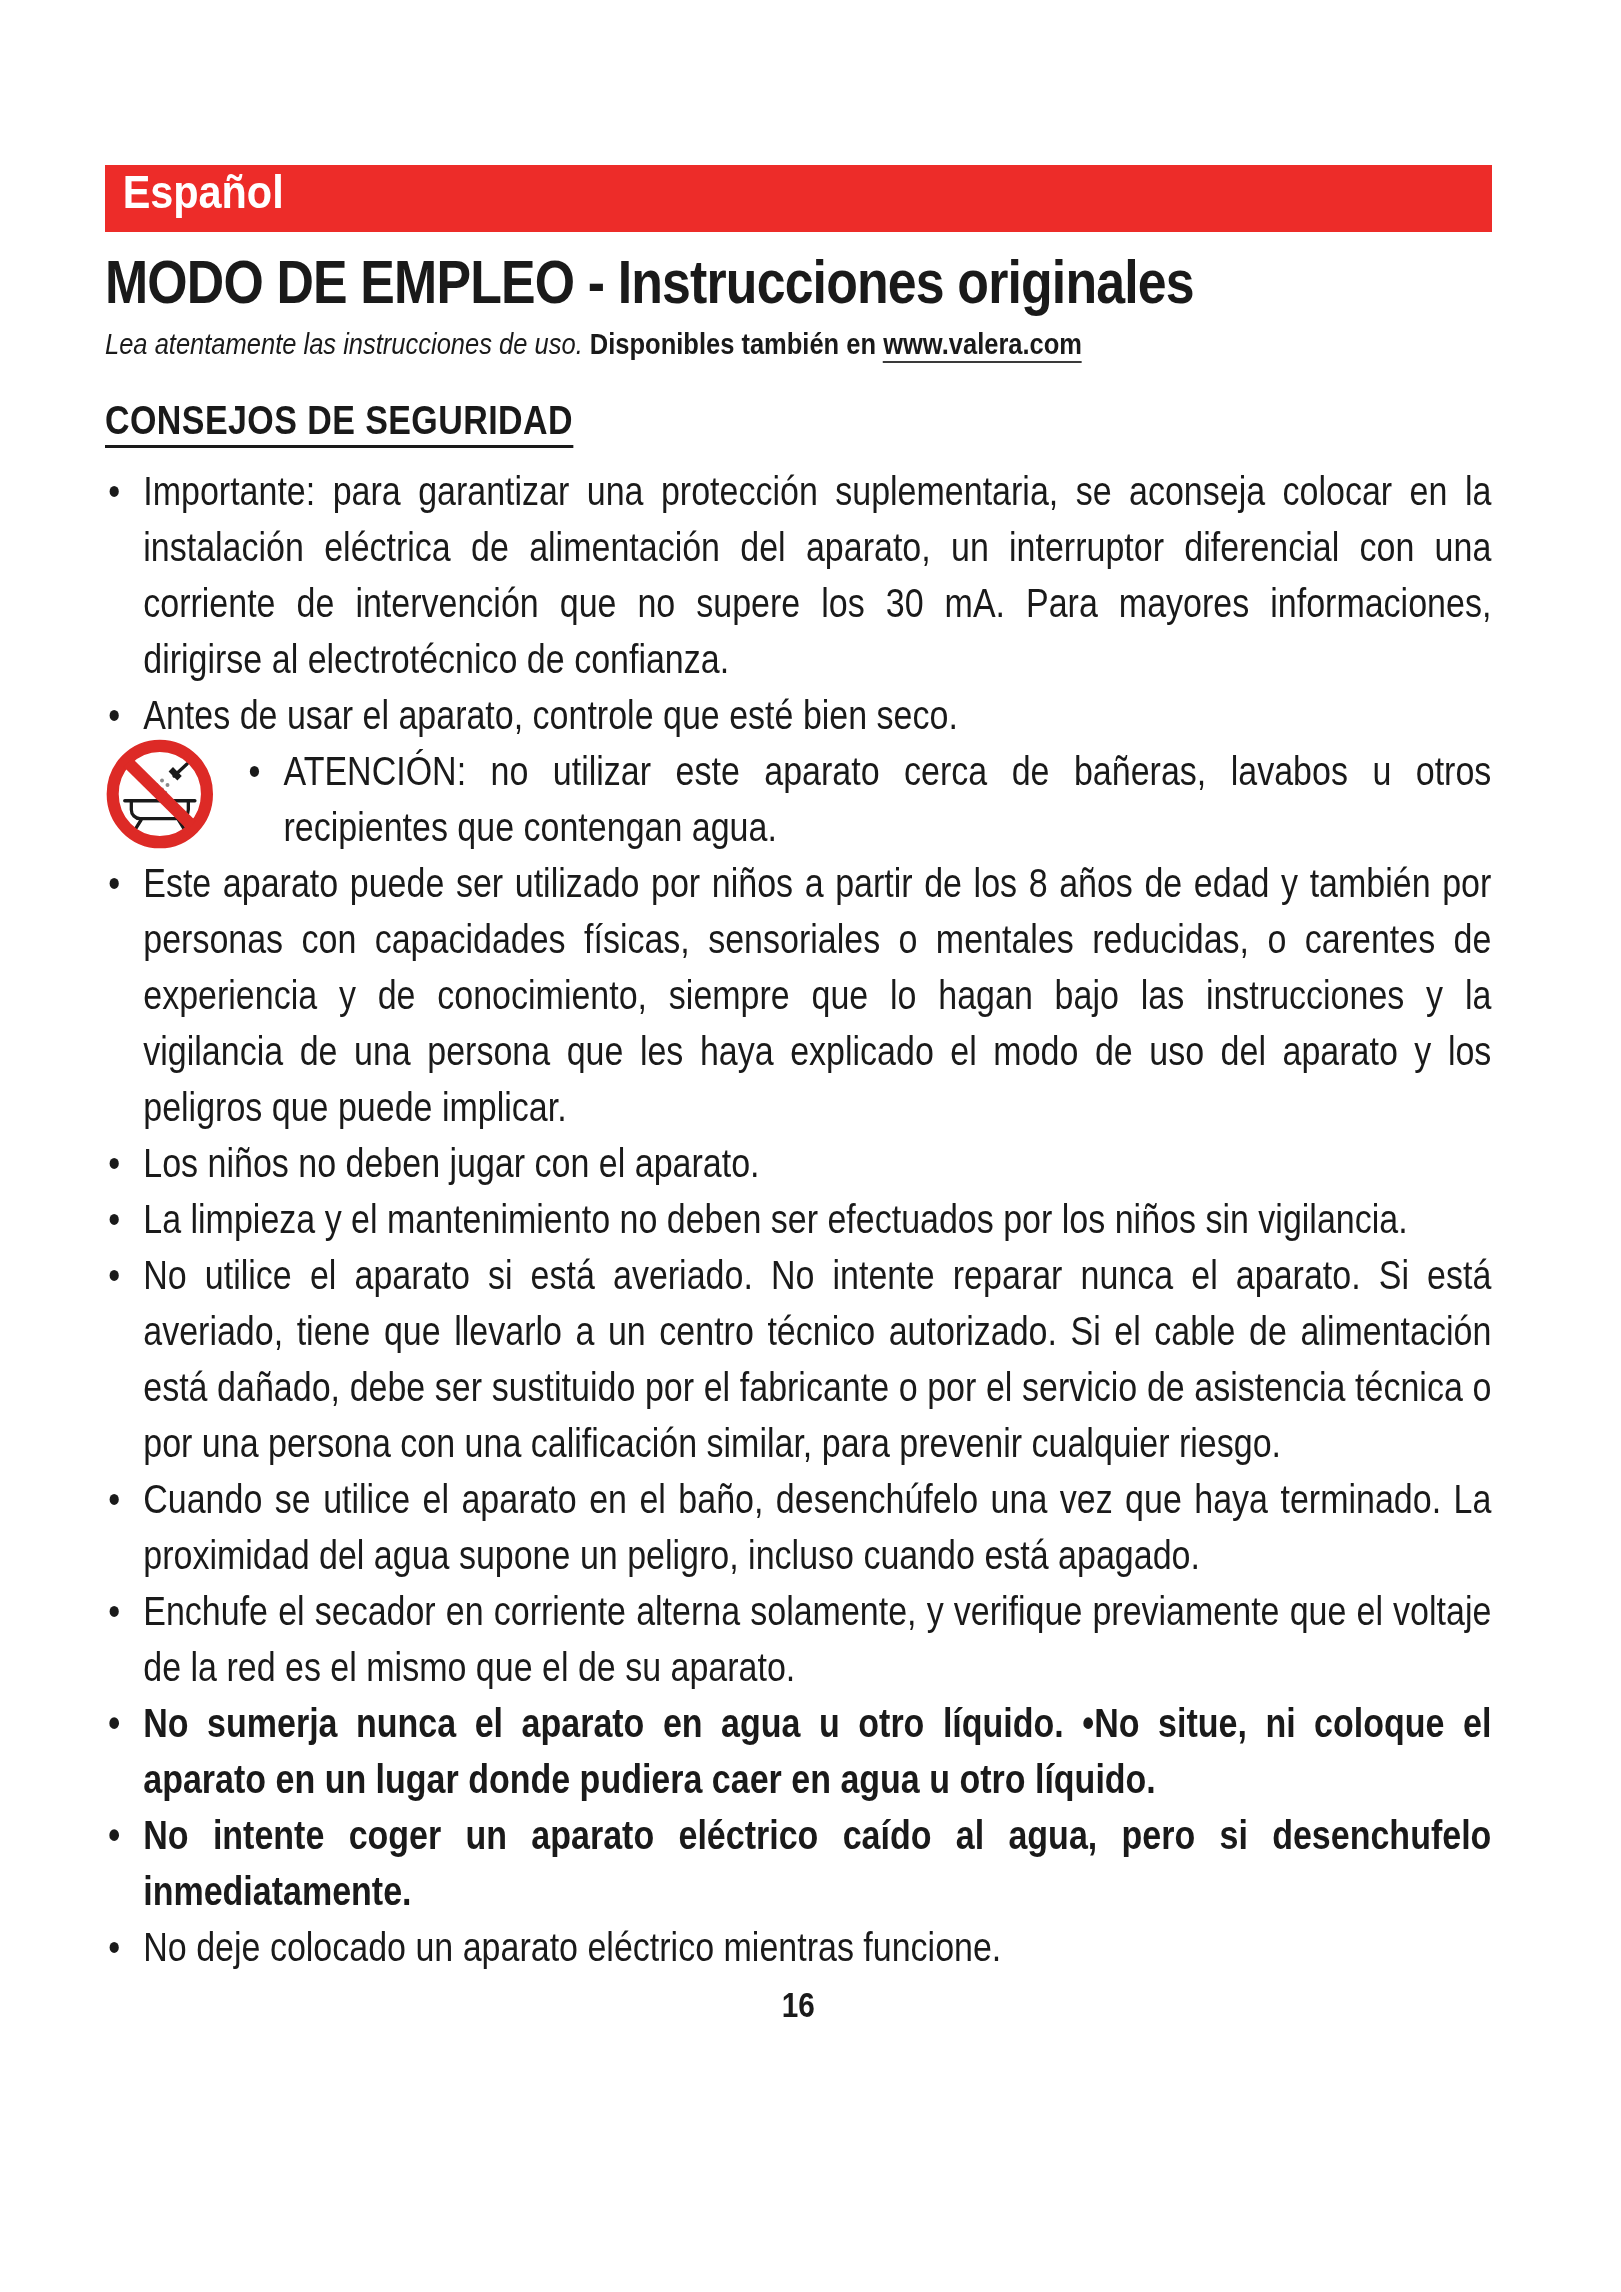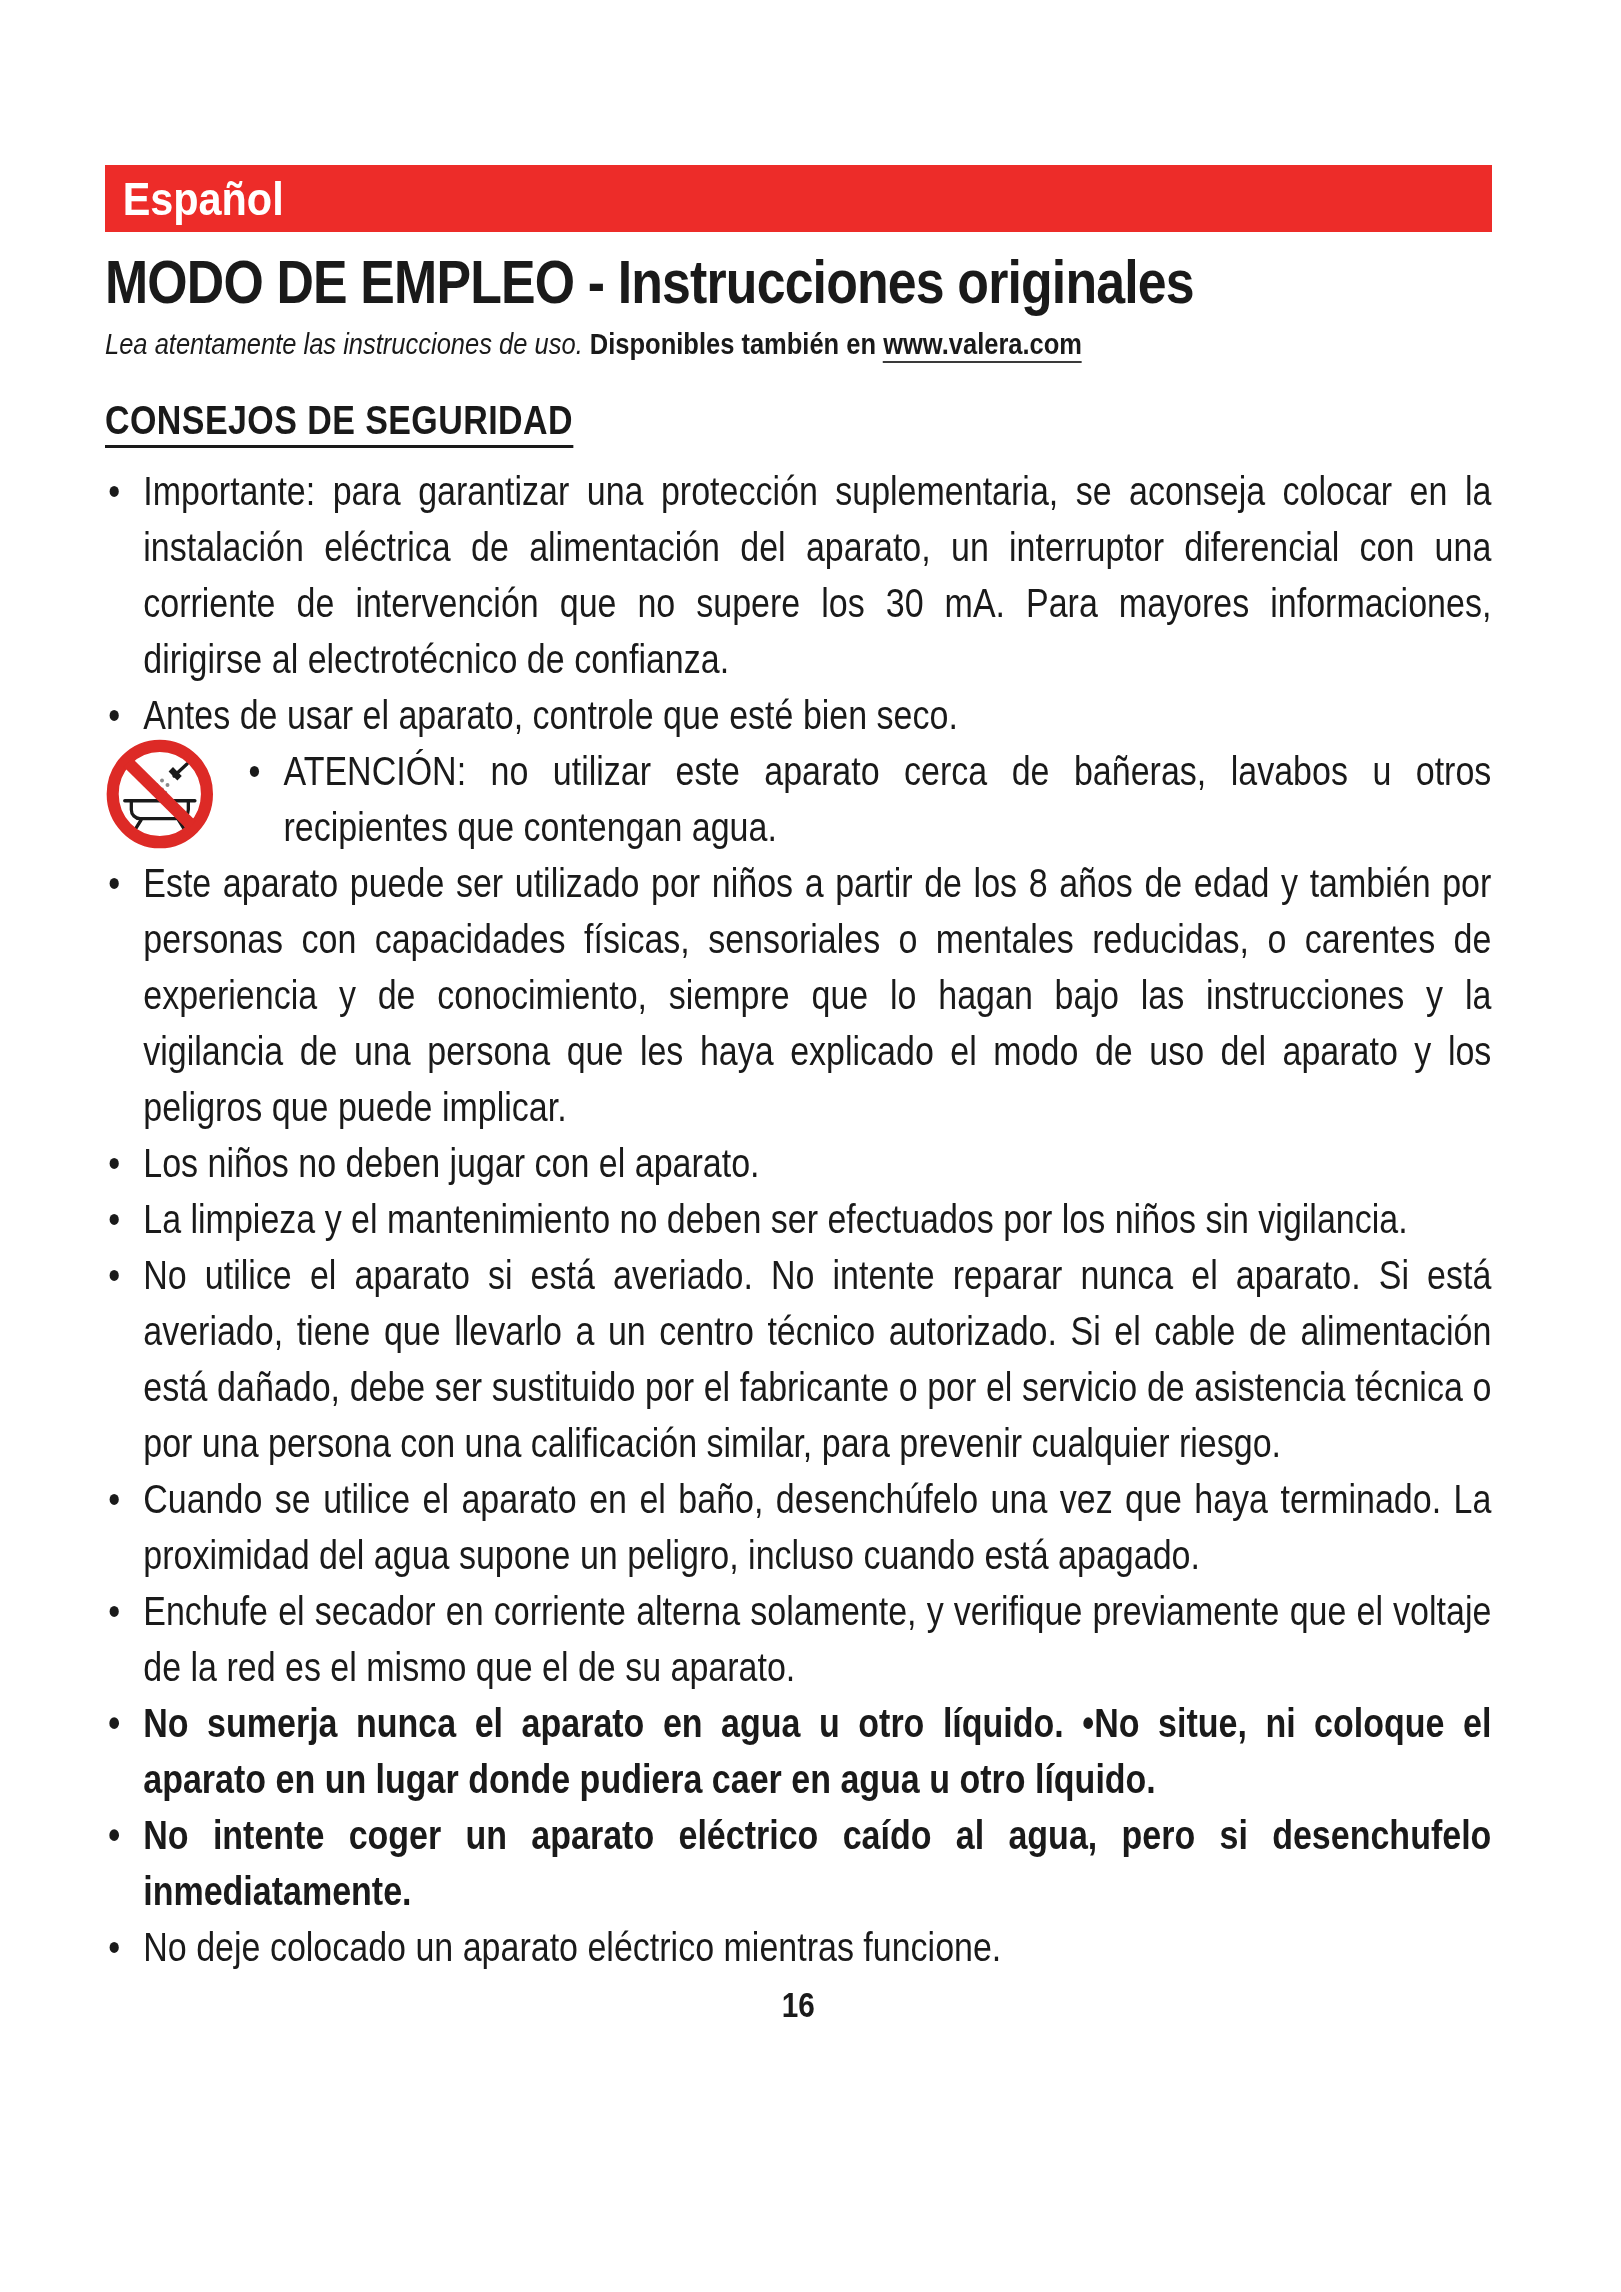--- a/index.html
+++ b/index.html
@@ -16,21 +16,21 @@
 
   
   .banner {
     position: absolute;
     left: 105px;
     top: 165px;
     width: 1387px;
     height: 67px;
     background: #ed2c29;
     display: flex;
-    align-items: center;
+    align-items: flex-start;
   }
   .banner-label {
     color: #ffffff;
     font-weight: bold;
     font-size: 46px;
     padding-left: 19.6px;
     transform: scaleX(0.9);
     transform-origin: 0 50%;
     white-space: nowrap;
   }

